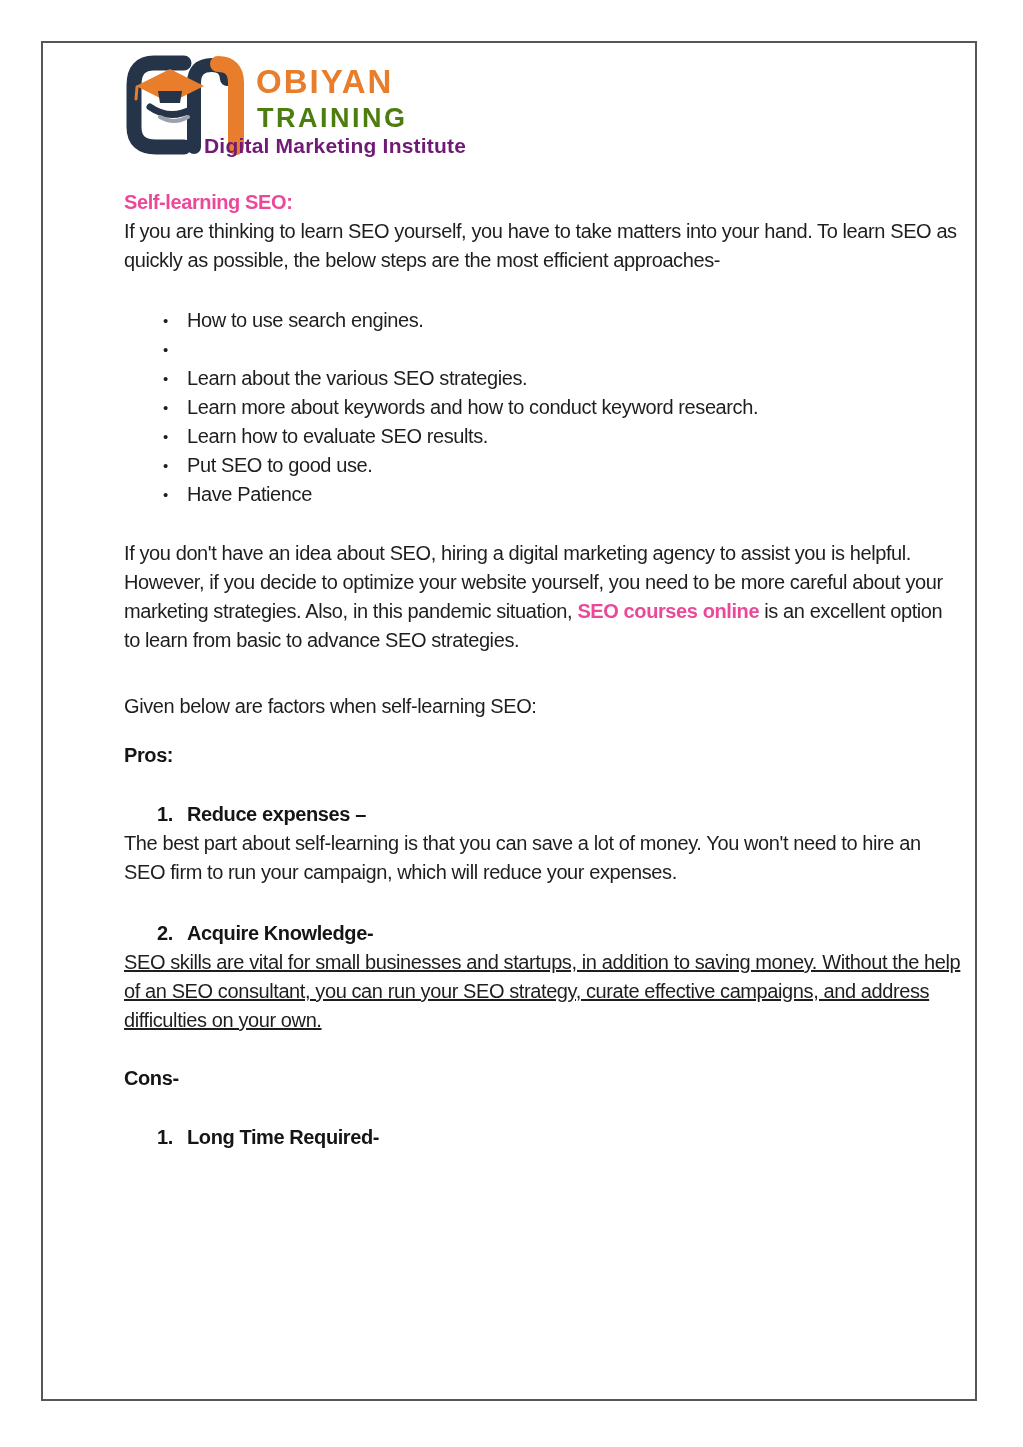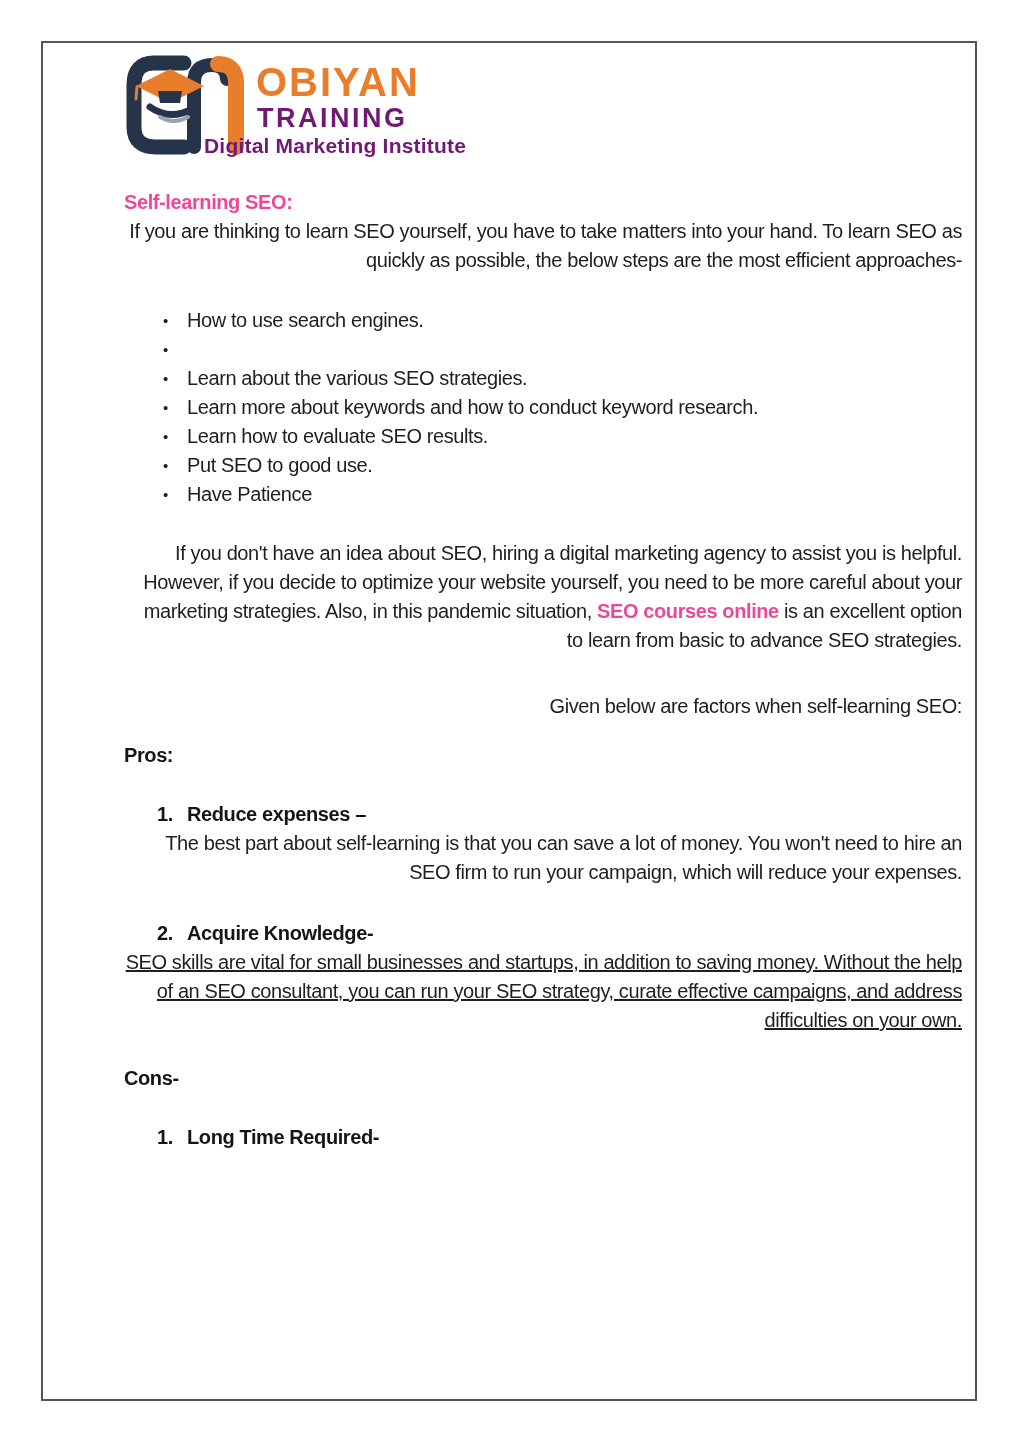--- a/index.html
+++ b/index.html
@@ -43,49 +43,49 @@
   }
   .logo-mark {
     position: absolute;
     left: 0;
     top: 0;
   }
   .brand-name {
     position: absolute;
     left: 132px;
     top: 8px;
-    font-size: 40px;
+    font-size: 33px;
     font-weight: bold;
     letter-spacing: 2px;
     color: #e87e2b;
     line-height: 38px;
   }
   .brand-sub {
     position: absolute;
     left: 133px;
     top: 48px;
     font-size: 27px;
     font-weight: bold;
     letter-spacing: 2.5px;
-    color: #701a75;
+    color: #4d7c0f;
     line-height: 30px;
   }
   .brand-tagline {
     position: absolute;
     left: 80px;
     top: 80px;
     font-size: 21px;
     font-weight: bold;
     letter-spacing: 0.2px;
     color: #701a75;
     line-height: 22px;
   }
   
   .bold { font-weight: bold; color: #ec4899; }
-  .para { margin: 0; text-align: right; }
+  .para { margin: 0; }
   .intro-block { margin-bottom: 31px; }
   .bullet-list {
     margin: 0 0 30px 0;
     padding: 0 0 0 39px;
     list-style: none;
   }
   .bullet-row { display: flex; }
   .bullet-marker {
     width: 24px;
     flex: 0 0 24px;

